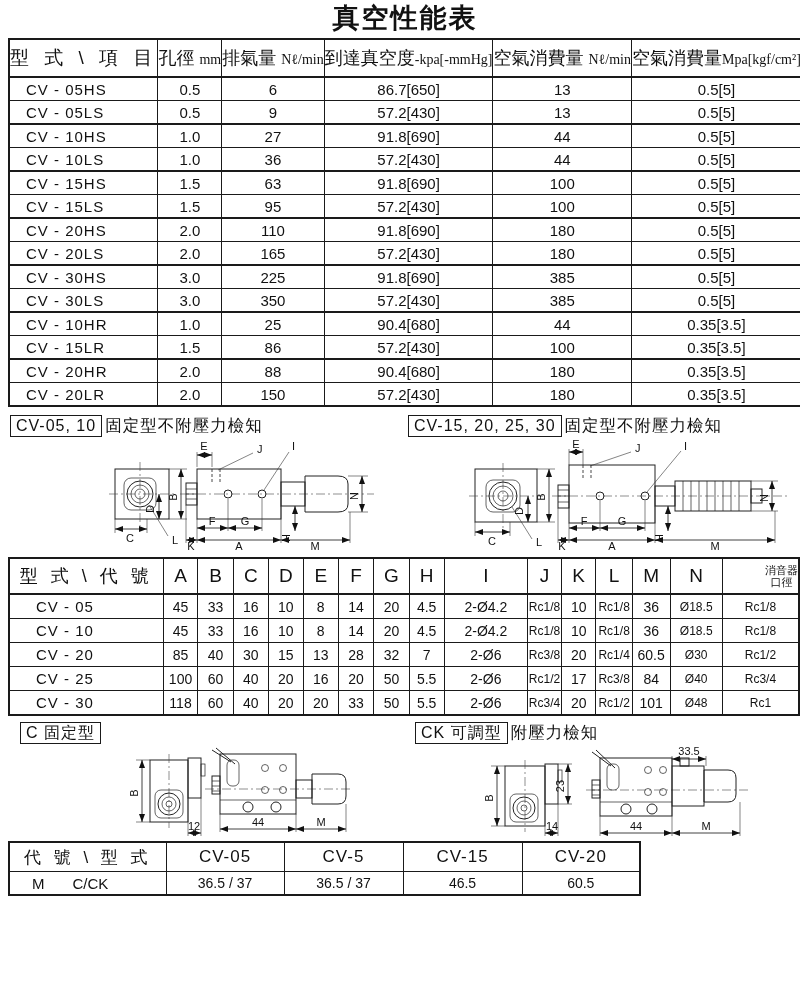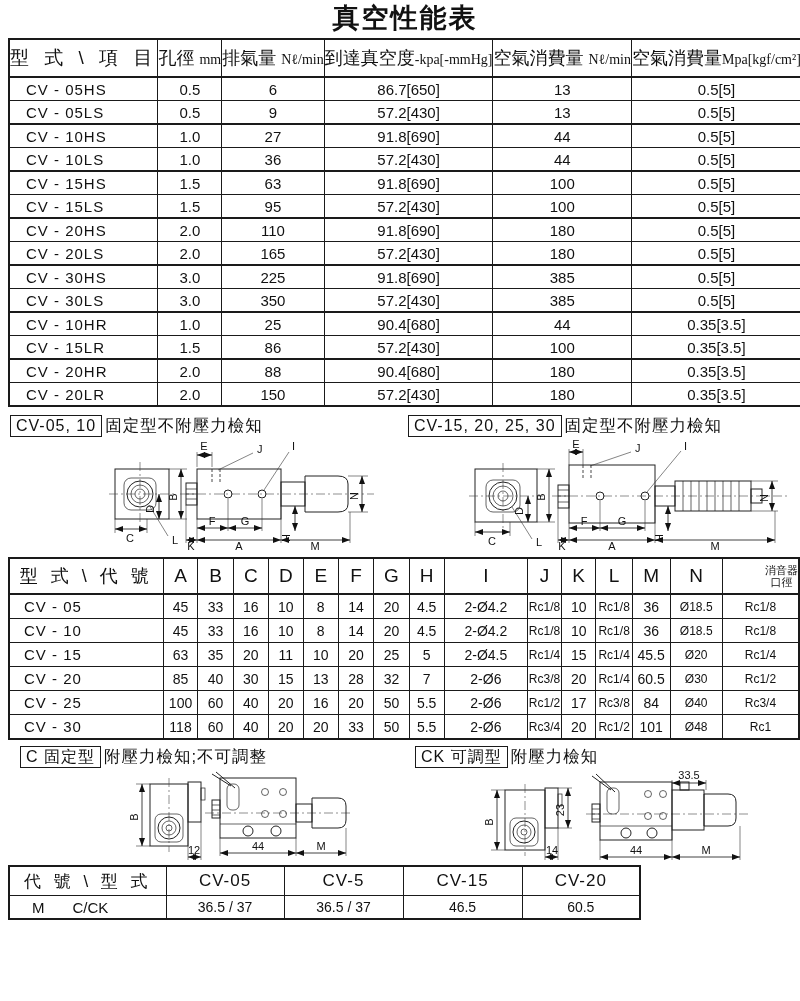--- a/index.html
+++ b/index.html
@@ -29,21 +29,21 @@
   .tn{stroke:#222;stroke-width:.7;fill:none;}
   .cl{stroke:#444;stroke-width:.6;fill:none;stroke-dasharray:9 3 2 3;}
   .hd{stroke:#333;stroke-width:.9;fill:none;stroke-dasharray:3 2;}
   .dim{stroke:#111;stroke-width:.8;fill:none;}
   .ext{stroke:#333;stroke-width:.6;fill:none;}
   .dl{font-size:11px;fill:#111;font-family:"Liberation Sans",sans-serif;}
   
   .t2 th{height:34px;font-size:19px;font-weight:normal;}
   .t2 .h0{font-size:18px;letter-spacing:4px;}
   .t2 td{height:23px;font-size:14px;}
-  .t2 .model{text-align:left;padding-left:14px;font-size:15px;letter-spacing:1px;}
+  .t2 .model{text-align:left;padding-left:26px;font-size:15px;letter-spacing:1px;}
   .t2 .sm{font-size:12px;}
   .t2 .muf{font-size:11px;line-height:1.1;font-weight:normal;padding-left:42px;}
   .t2 thead th{border-bottom:2px solid #1a1a1a;}
   
   .t3 th{height:28px;font-size:17px;font-weight:normal;letter-spacing:1px;}
   .t3 .h0{letter-spacing:4px;}
   .t3 td{height:22px;font-size:14px;}
   .t3 .code-cell{text-align:left;padding-left:22px;font-size:15px;}
   .t3 .sub{margin-left:28px;}
   .t3 thead th{border-bottom:1.5px solid #1a1a1a;}
@@ -427,38 +427,20 @@
           <td>4.5</td>
           <td>2-Ø4.2</td>
           <td class="sm">Rc1/8</td>
           <td>10</td>
           <td class="sm">Rc1/8</td>
           <td>36</td>
           <td class="sm">Ø18.5</td>
           <td class="sm">Rc1/8</td>
         </tr>
       <tr>
-          <td class="model">CV - 15</td>
-          <td>63</td>
-          <td>35</td>
-          <td>20</td>
-          <td>11</td>
-          <td>10</td>
-          <td>20</td>
-          <td>25</td>
-          <td>5</td>
-          <td>2-Ø4.5</td>
-          <td class="sm">Rc1/4</td>
-          <td>15</td>
-          <td class="sm">Rc1/4</td>
-          <td>45.5</td>
-          <td class="sm">Ø20</td>
-          <td class="sm">Rc1/4</td>
-        </tr>
-      <tr>
           <td class="model">CV - 20</td>
           <td>85</td>
           <td>40</td>
           <td>30</td>
           <td>15</td>
           <td>13</td>
           <td>28</td>
           <td>32</td>
           <td>7</td>
           <td>2-Ø6</td>
@@ -504,21 +486,20 @@
           <td>101</td>
           <td class="sm">Ø48</td>
           <td class="sm">Rc1</td>
         </tr>
     </tbody>
   </table>
 
   <div class="cap-row" style="margin-top:6px">
     <div class="cap" style="left:20px">
       <span class="cap-box">C 固定型</span>
-      <span class="cap-text">附壓力檢知;不可調整</span>
     </div>
     <div class="cap" style="left:415px">
       <span class="cap-box">CK 可調型</span>
       <span class="cap-text">附壓力檢知</span>
     </div>
   </div>
 
   <div class="diag-row" style="height:92px">
     <svg style="left:100px" width="260" height="92" viewBox="0 0 260 92">
       <defs>

